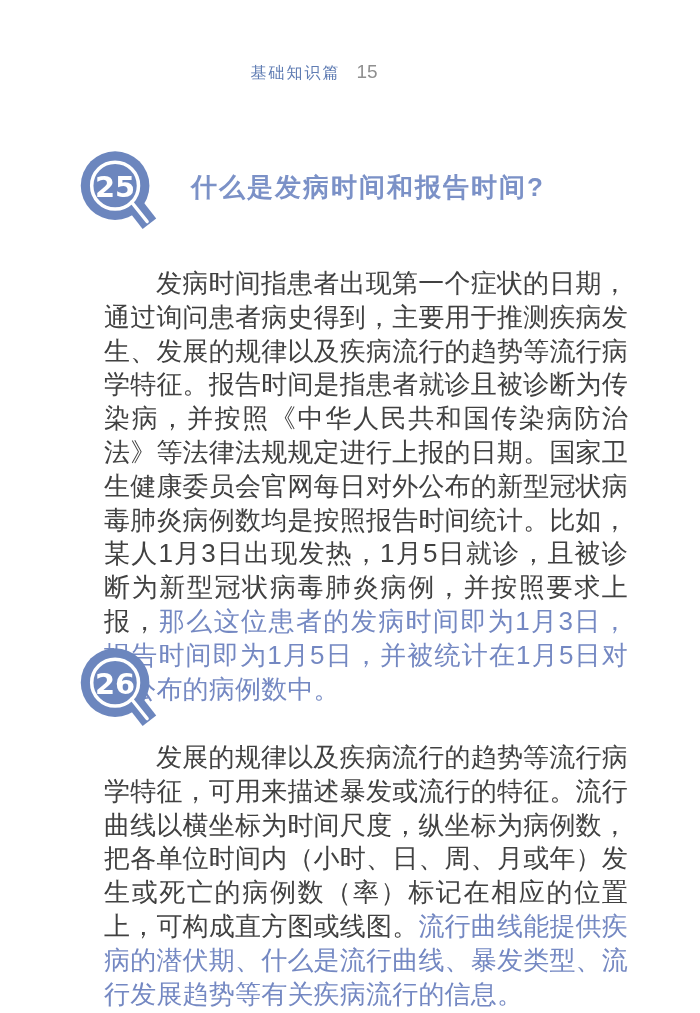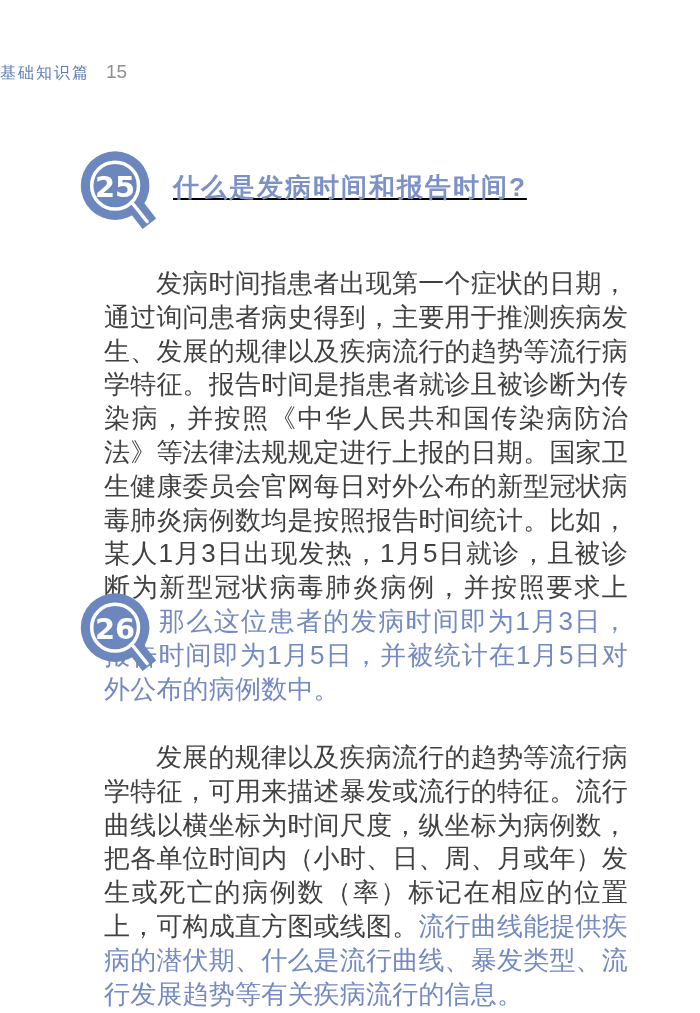--- a/index.html
+++ b/index.html
@@ -12,39 +12,39 @@
   .page {
     position: relative;
     width: 700px; height: 1013px;
     background: #ffffff;
   }
 
   
   .header {
     position: absolute;
     top: 61px; left: 0; right: 72px;
-    display: flex; justify-content: flex-start; align-items: baseline;
+    display: flex; justify-content: center; align-items: baseline;
     gap: 16px;
   }
   .header .section {
     font-size: 16px; letter-spacing: 2px;
     color: var(--header-blue, #5f7cb3);
   }
   .header .pagenum {
     font-size: 19px;
     color: var(--page-number-gray, #8f8f8f);
   }
 
   
   .q-block {
     position: absolute; left: 80px;
-    display: flex; align-items: center; gap: 7px; text-decoration: underline;
+    display: flex; align-items: center; gap: 25px;
   }
   #q25 { top: 151px; }
-  #q26 { top: 593px; }
+  #q26 { top: 648px; }
 
   .q-icon { width: 78px; height: 88px; flex: 0 0 auto; }
   .icon-fill { fill: var(--icon-blue, #6c86be); }
   .icon-tail { stroke: var(--icon-blue, #6c86be); stroke-width: 22; }
   .icon-ring { fill: none; stroke: #ffffff; stroke-width: 4.5; }
   .icon-handle { stroke: #ffffff; stroke-width: 4.5; stroke-linecap: round; }
   .icon-num {
     fill: #ffffff; font-size: 37px; font-weight: bold;
     text-anchor: middle; dominant-baseline: central;
     font-family: "DejaVu Sans", sans-serif;

